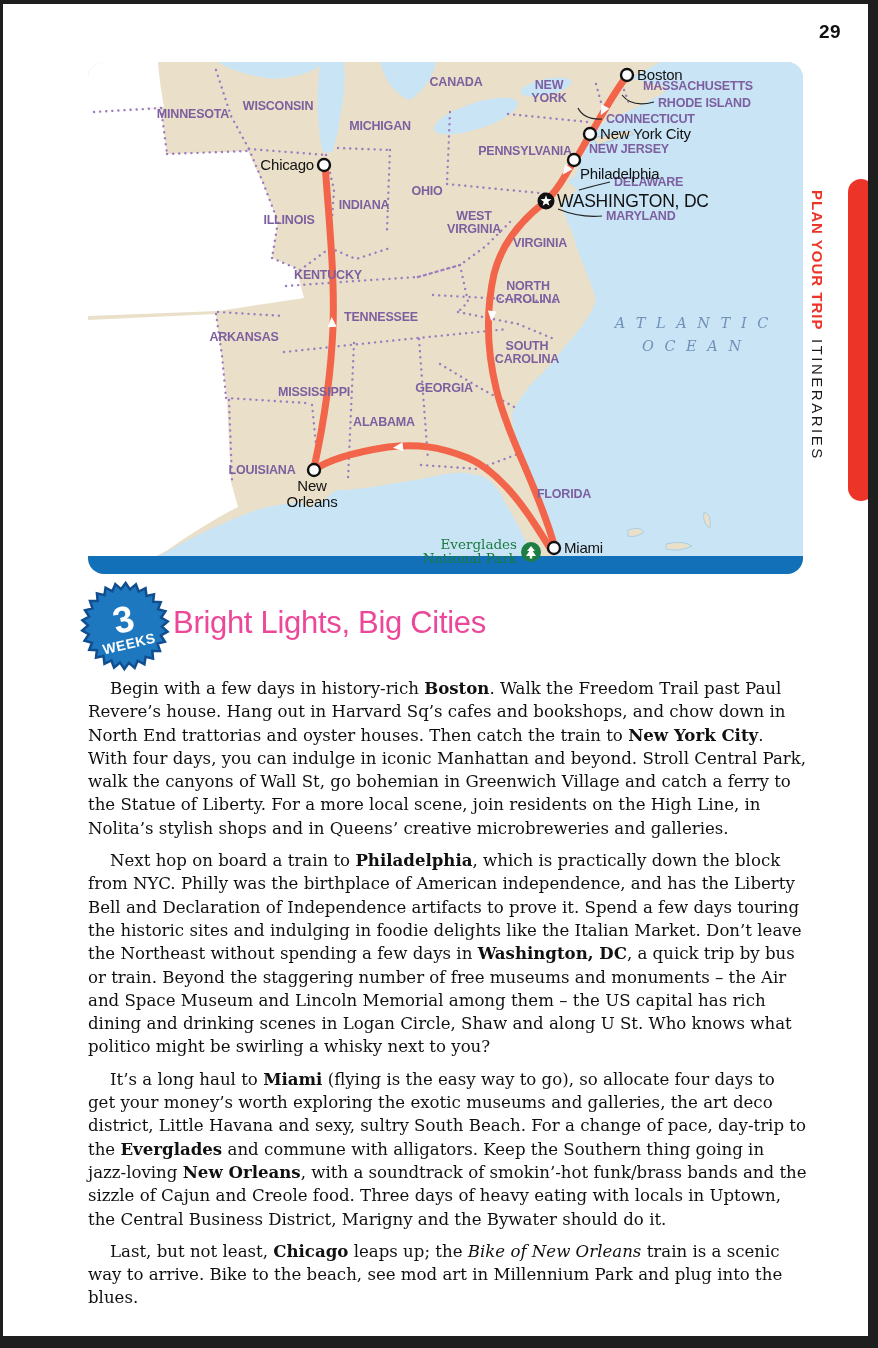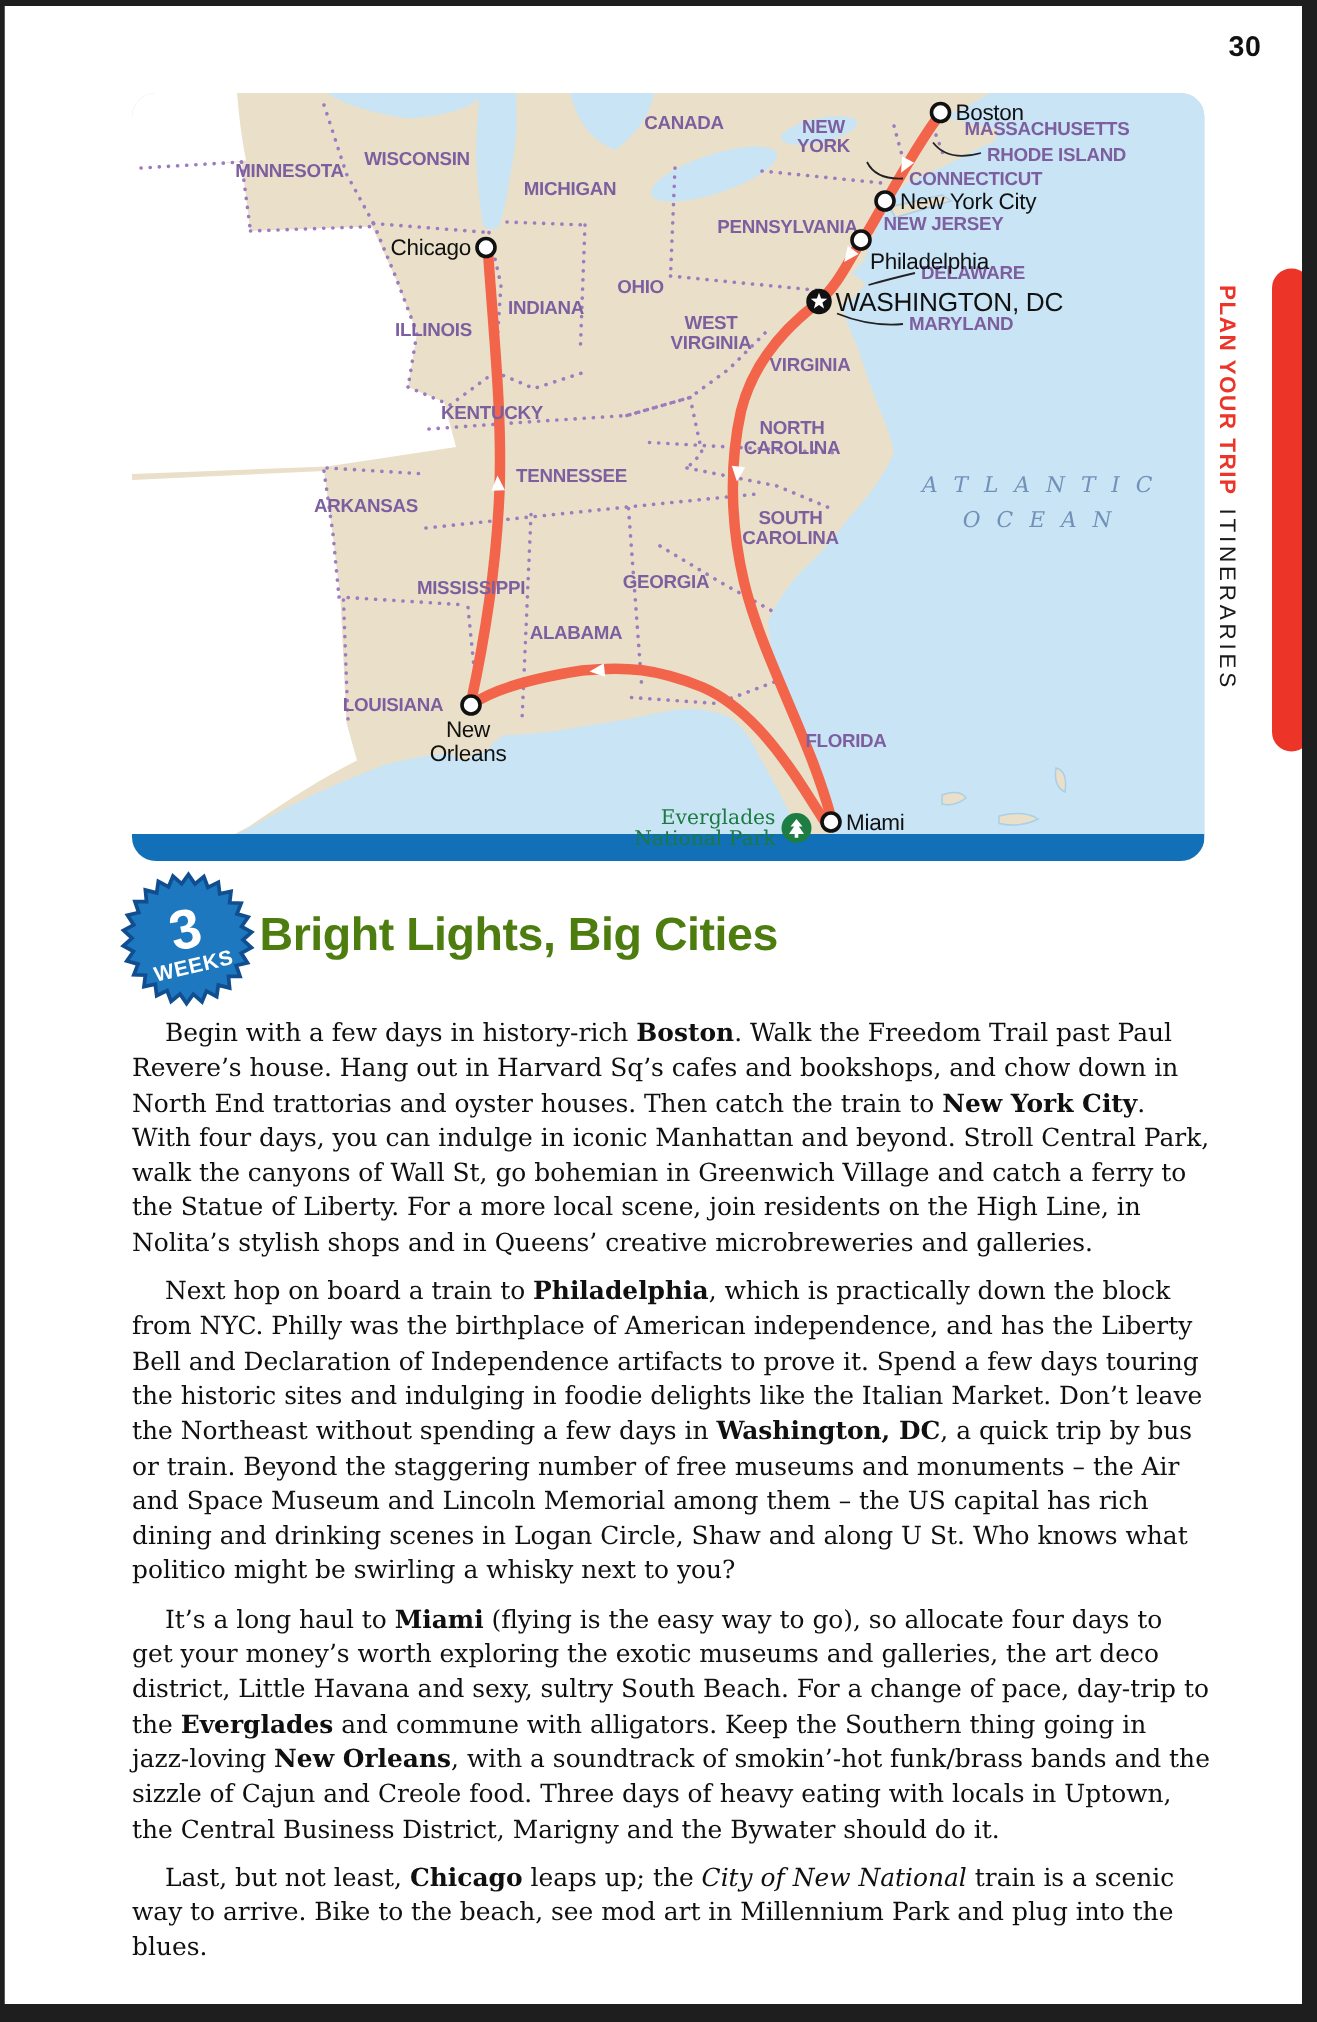--- a/index.html
+++ b/index.html
@@ -25,39 +25,39 @@
   .sidebar-vert{
     position:absolute;left:806px;top:186px;height:300px;z-index:20;
     writing-mode:vertical-rl;display:flex;align-items:center;
     font-size:15px;white-space:nowrap;
   }
   .sidebar-vert .plan{color:#ec3428;font-weight:bold;letter-spacing:1px;}
   .sidebar-vert .itin{color:#1a1a1a;font-weight:normal;letter-spacing:2.5px;margin-top:9px;}
   .badge{position:absolute;left:76px;top:576px;width:92px;height:92px;}
   .headline{
     position:absolute;left:170px;top:601px;
-    font-size:31px;font-weight:bold;color:#4d7c0f;letter-spacing:-.3px;
+    font-size:31px;font-weight:normal;color:#ec4899;letter-spacing:-.3px;
   }
   .article{
     position:absolute;left:85px;top:673px;width:719px;
     font-family:"DejaVu Serif","Liberation Serif",serif;
     font-size:16.6px;line-height:23.3px;color:#101010;
   }
   .article p{margin:0;}
   .article p + p{margin-top:9px;}
   .article p.indent{text-indent:22px;}
   .article b{font-weight:bold;}
   .article i{font-style:italic;}
 </style>
 </head>
 <body>
 
 <div class="page">
 
-  <div class="page-number">30</div>
+  <div class="page-number">29</div>
 
   <div class="map-container"><svg viewBox="0 0 715 512" width="715" height="512">
         <rect x="0" y="0" width="715" height="512" fill="#eae0c9"></rect>
         <path d="M0,0 L70,0 Q72,25 76,45 L0,52 Z" fill="#ffffff"></path>
         <path d="M0,50 L73,46 L79,92 L160,89 L176,124 L190,160 L184,196 L208,206 L216,236 L130,249 L0,254 Z" fill="#ffffff"></path>
         <path d="M0,258 L128,252 L134,296 L139,338 L143,420 L150,445 Q120,460 78,489 Q56,500 42,512 L0,512 Z" fill="#ffffff"></path>
         <path d="M572,0 C560,8 552,10 543,16 Q556,20 576,24 Q580,32 566,36 Q545,48 525,56 Q512,62 505,70 L503,74 Q498,86 493,98 L488,112 L480,120 L489,127 Q484,136 473,142 Q478,158 484,170 Q490,190 498,210 Q506,228 508,240 Q498,262 478,283 Q462,305 447,318 Q432,334 424,352 Q425,372 432,388 Q443,412 452,438 Q460,462 468,484 Q470,496 458,503 Q448,500 442,488 Q430,462 418,442 Q410,424 398,416 Q378,408 358,412 Q330,418 302,422 Q270,428 248,428 L240,434 Q236,442 228,440 L222,446 L212,440 Q190,442 168,448 Q120,466 78,490 Q55,502 40,512 L715,512 L715,0 Z" fill="#c8e4f5"></path>
         <path d="M130,0 L235,0 Q225,14 185,17 Q148,12 130,0 Z" fill="#c8e4f5"></path>
         <path d="M232,0 L256,0 Q258,30 252,55 Q249,78 244,90 Q236,92 234,88 Q228,50 230,25 Q231,8 232,0 Z" fill="#c8e4f5"></path>
         <path d="M292,0 L348,0 Q344,22 322,38 Q300,30 292,0 Z" fill="#c8e4f5"></path>
@@ -175,21 +175,21 @@
           <text x="46" y="69" text-anchor="middle" fill="#ffffff" font-size="14" font-weight="bold" letter-spacing="0.5">WEEKS</text>
         </g>
       </svg></div>
 
   <div class="headline">Bright Lights, Big Cities</div>
 
   <div class="article">
       <p class="indent">Begin with a few days in history-rich <b>Boston</b>. Walk the Freedom Trail past Paul Revere’s house. Hang out in Harvard Sq’s cafes and bookshops, and chow down in North End trattorias and oyster houses. Then catch the train to <b>New York City</b>. With four days, you can indulge in iconic Manhattan and beyond. Stroll Central Park, walk the canyons of Wall St, go bohemian in Greenwich Village and catch a ferry to the Statue of Liberty. For a more local scene, join residents on the High Line, in Nolita’s stylish shops and in Queens’ creative microbreweries and galleries.</p>
       <p class="indent">Next hop on board a train to <b>Philadelphia</b>, which is practically down the block from NYC. Philly was the birthplace of American independence, and has the Liberty Bell and Declaration of Independence artifacts to prove it. Spend a few days touring the historic sites and indulging in foodie delights like the Italian Market. Don’t leave the Northeast without spending a few days in <b>Washington, DC</b>, a quick trip by bus or train. Beyond the staggering number of free museums and monuments – the Air and Space Museum and Lincoln Memorial among them – the US capital has rich dining and drinking scenes in Logan Circle, Shaw and along U St. Who knows what politico might be swirling a whisky next to you?</p>
       <p class="indent">It’s a long haul to <b>Miami</b> (flying is the easy way to go), so allocate four days to get your money’s worth exploring the exotic museums and galleries, the art deco district, Little Havana and sexy, sultry South Beach. For a change of pace, day-trip to the <b>Everglades</b> and commune with alligators. Keep the Southern thing going in jazz-loving <b>New Orleans</b>, with a soundtrack of smokin’-hot funk/brass bands and the sizzle of Cajun and Creole food. Three days of heavy eating with locals in Uptown, the Central Business District, Marigny and the Bywater should do it.</p>
-      <p class="indent">Last, but not least, <b>Chicago</b> leaps up; the <i>City of New National</i> train is a scenic way to arrive. Bike to the beach, see mod art in Millennium Park and plug into the blues.</p>
+      <p class="indent">Last, but not least, <b>Chicago</b> leaps up; the <i>Bike of New Orleans</i> train is a scenic way to arrive. Bike to the beach, see mod art in Millennium Park and plug into the blues.</p>
     </div>
 
 </div>
 
 <div class="edge edge-top"></div>
 <div class="edge edge-left"></div>
 <div class="edge edge-right"></div>
 <div class="edge edge-bottom"></div>
 
 </body></html>

